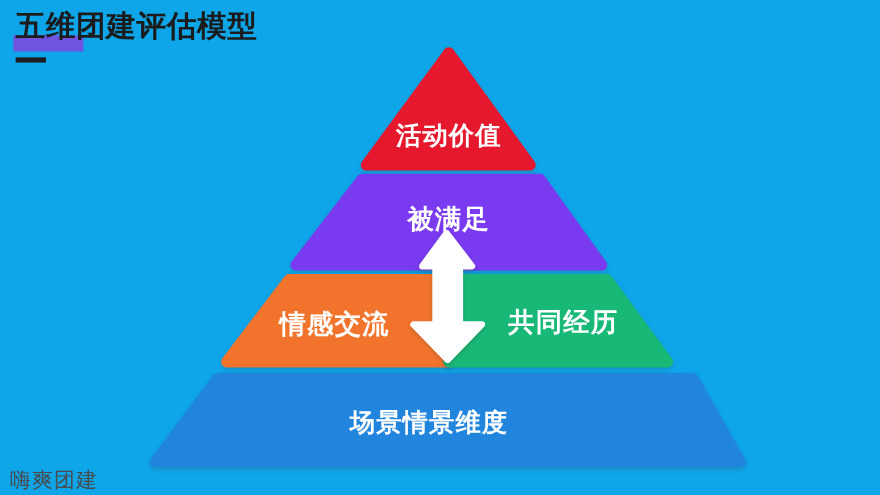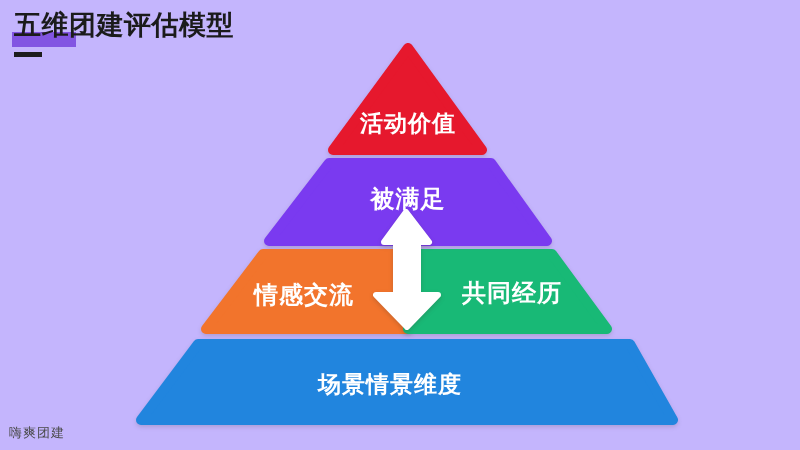--- a/index.html
+++ b/index.html
@@ -3,21 +3,21 @@
 <meta charset="utf-8">
 <style>
   html, body {
     margin: 0; padding: 0;
     width: 800px; height: 450px;
     font-family: "DejaVu Sans", "Liberation Sans", sans-serif;
   }
   .stage {
     position: relative;
     width: 800px; height: 450px;
-    background: #c4b5fd;
+    background: #0ea5e9;
     overflow: hidden;
   }
   
   .title-block {
     position: absolute;
     left: 14px; top: 8px;
     z-index: 2;
   }
   .title-highlight {
     position: absolute;
@@ -62,21 +62,21 @@
   .band-label {
     font-family: "DejaVu Sans", "Liberation Sans", sans-serif;
     font-weight: 700;
     text-anchor: middle;
     letter-spacing: 1px;
   }
   
   .watermark {
     position: absolute;
     left: 9px; top: 424px;
-    font-size: 13px;
+    font-size: 19px;
     color: #4a4a4a;
     letter-spacing: 1px;
     z-index: 2;
   }
 </style>
 </head>
 <body>
 
 <div class="stage">
 

